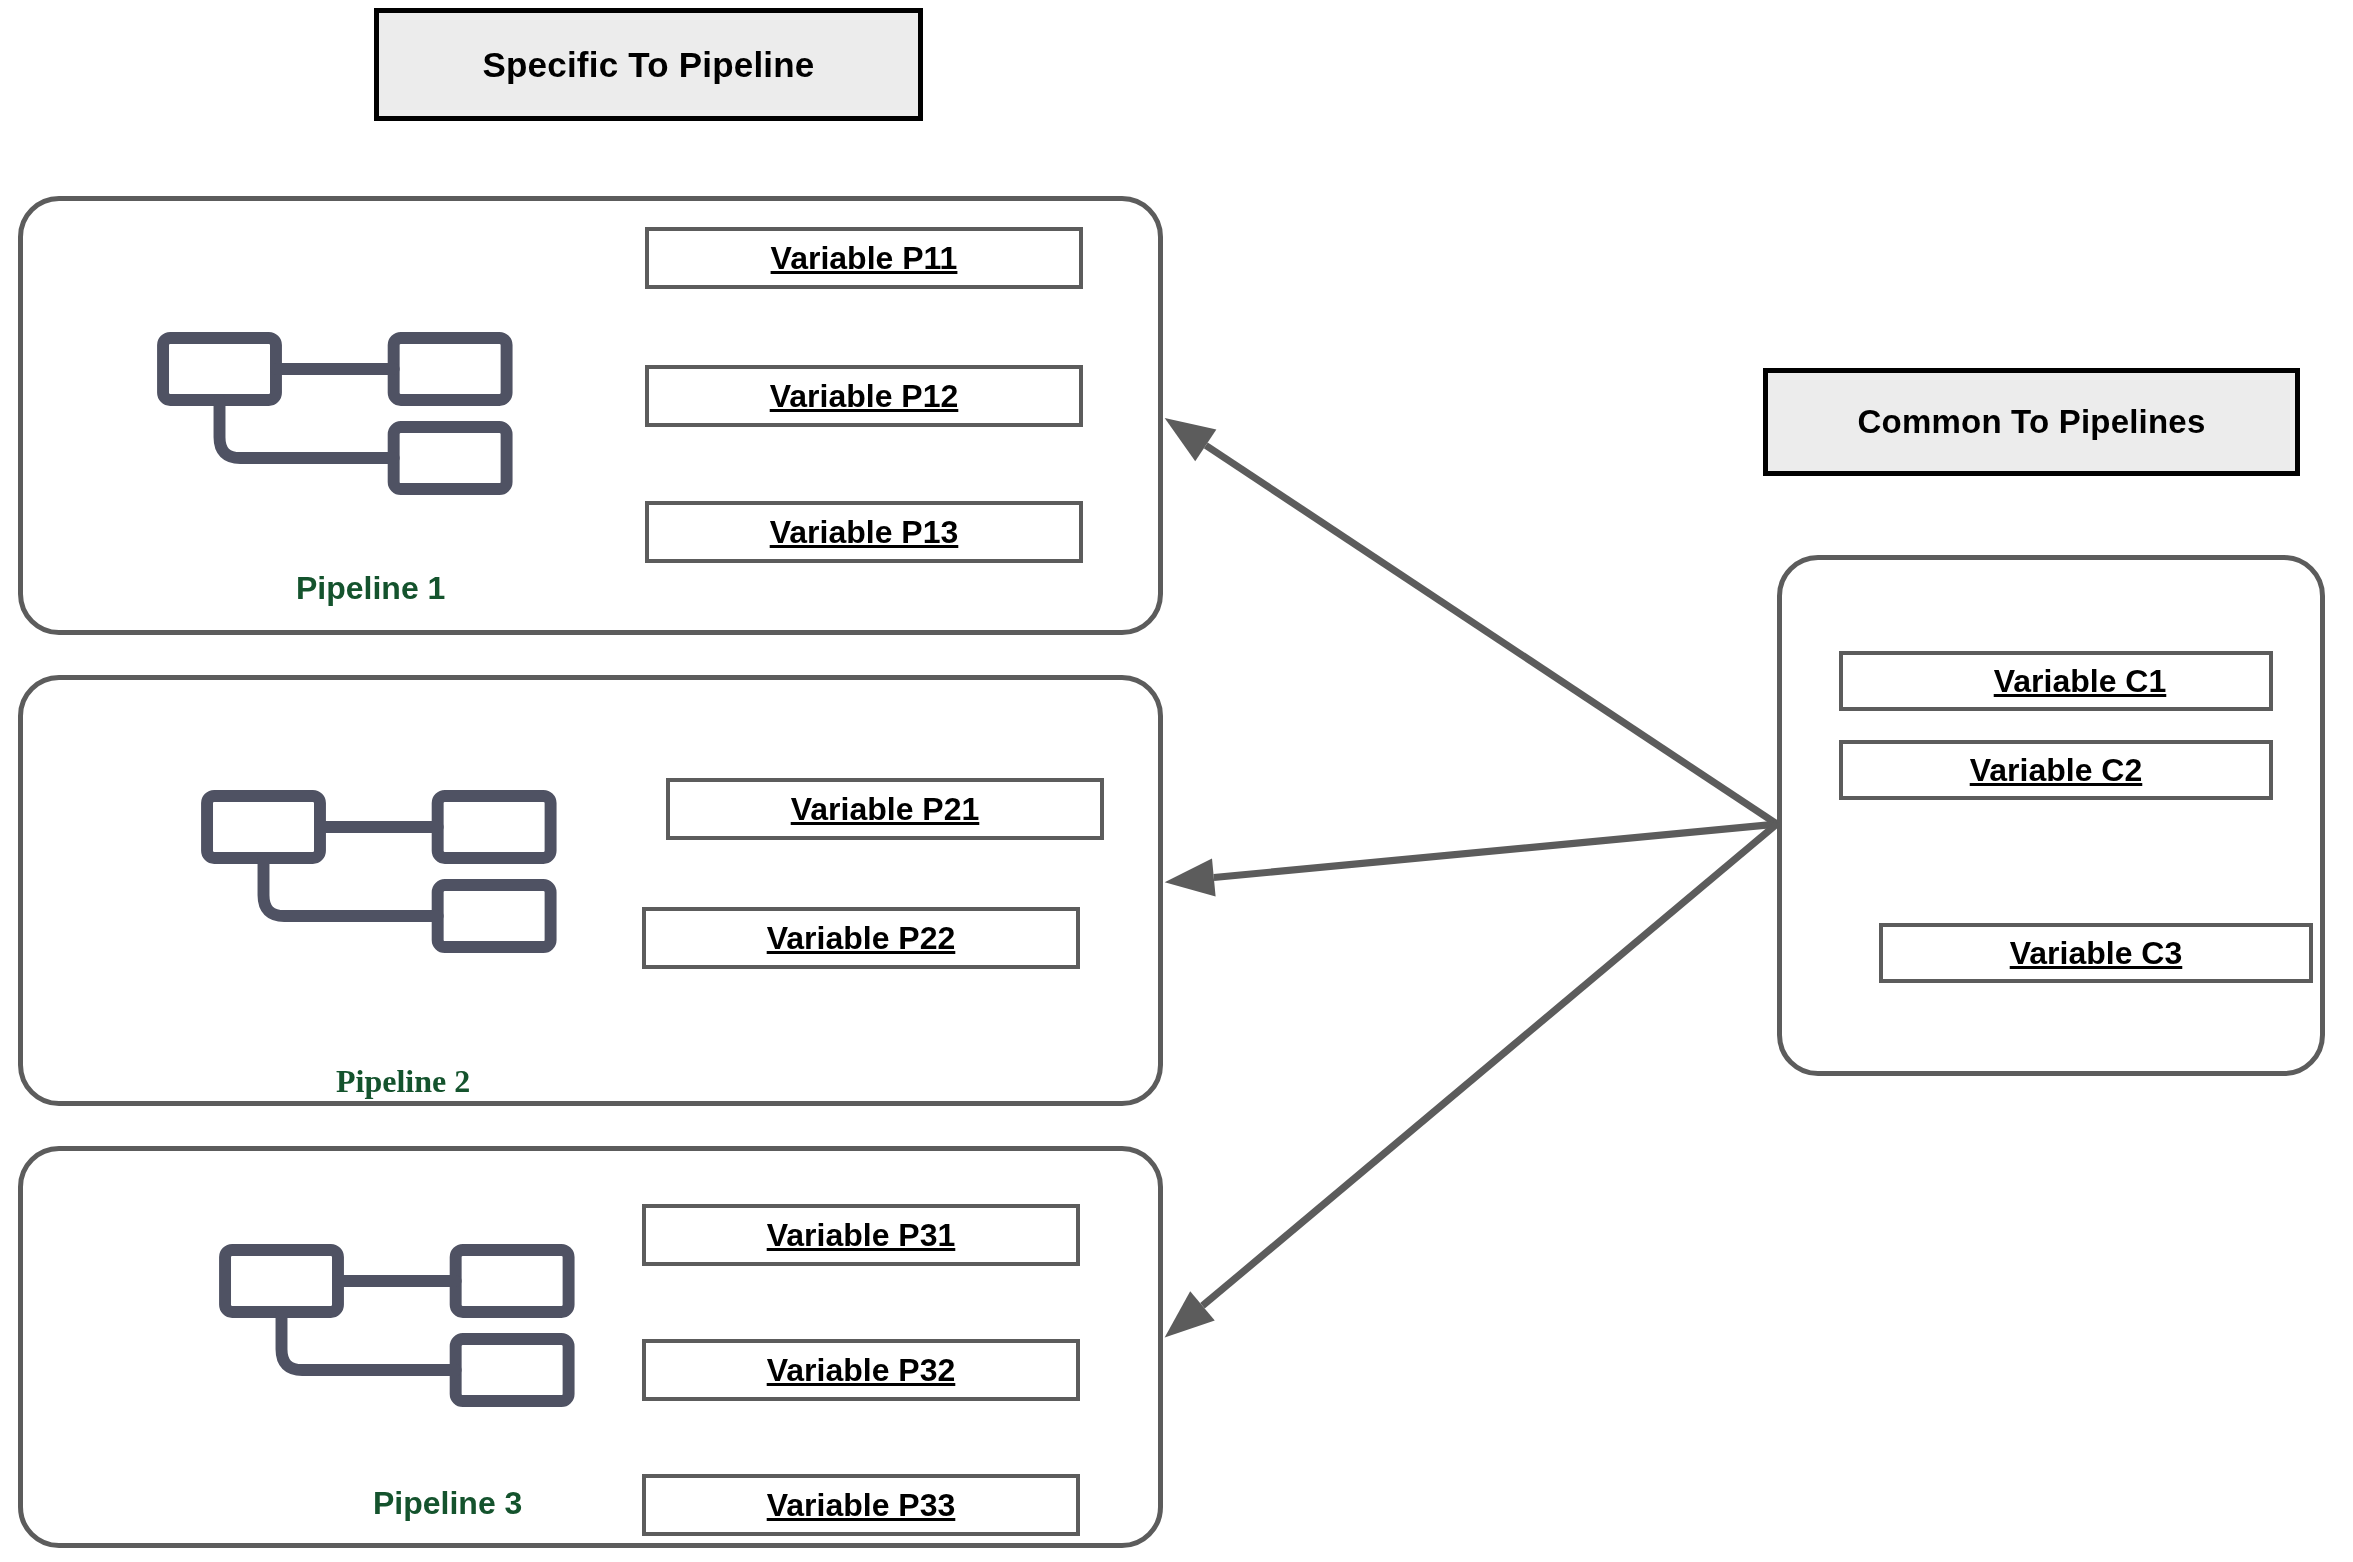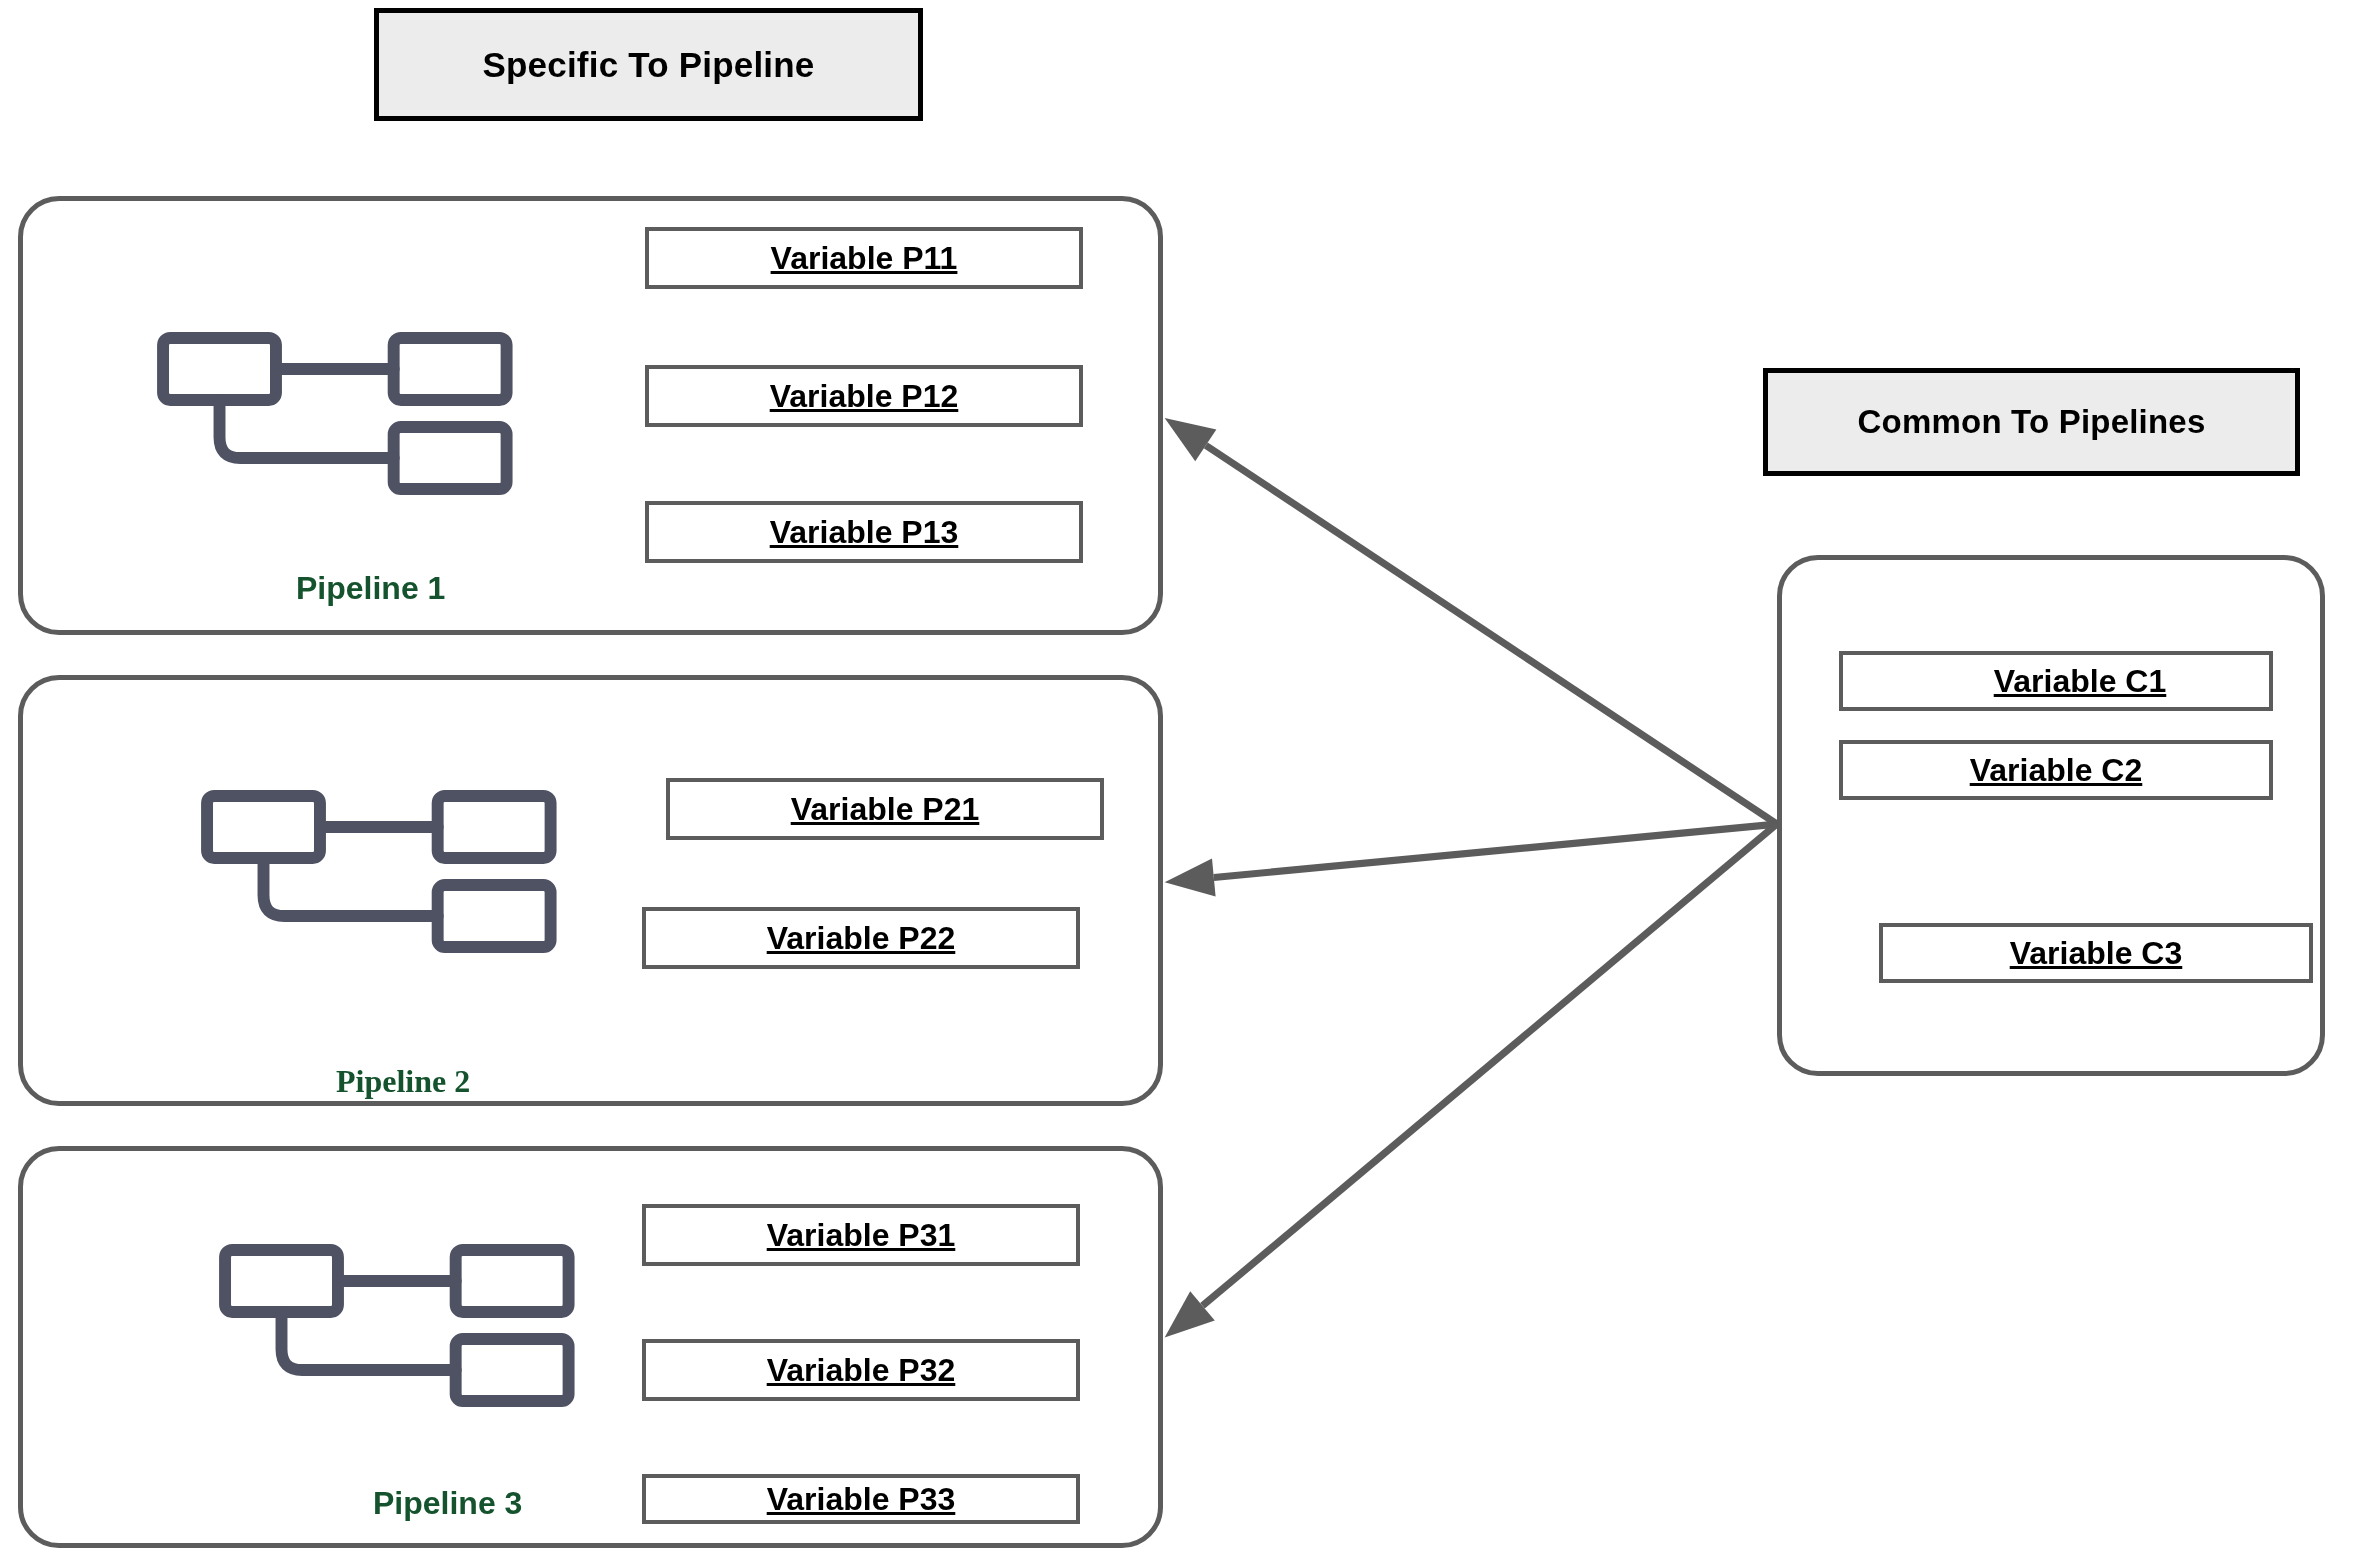--- a/index.html
+++ b/index.html
@@ -73,21 +73,21 @@
   #var-p12 { left: 645px; top: 365px; width: 438px; height: 62px; }
   #var-p13 { left: 645px; top: 501px; width: 438px; height: 62px; }
 
   
   #var-p21 { left: 642px; top: 778px;  width: 438px; height: 62px; margin-left: 24px; }
   #var-p22 { left: 642px; top: 907px; width: 438px; height: 62px; }
 
   
   #var-p31 { left: 642px; top: 1204px; width: 438px; height: 62px; }
   #var-p32 { left: 642px; top: 1339px; width: 438px; height: 62px; }
-  #var-p33 { left: 642px; top: 1474px; width: 438px; height: 50px; }
+  #var-p33 { left: 642px; top: 1474px; width: 438px; height: 62px; }
 
   
   #var-c1 { left: 1839px; top: 651px;  width: 434px; height: 60px; padding-left: 48px; }
   #var-c2 { left: 1839px; top: 740px;  width: 434px; height: 60px; }
   #var-c3 { left: 1839px; top: 923px; width: 434px; height: 60px; margin-left: 40px; }
 
   
   .pipeline-icon { position: absolute; }
   #icon-pipeline-1 { left: 155px; top: 330px;  width: 366px; height: 167px; }
   #icon-pipeline-2 { left: 199px; top: 788px;  width: 366px; height: 167px; }

